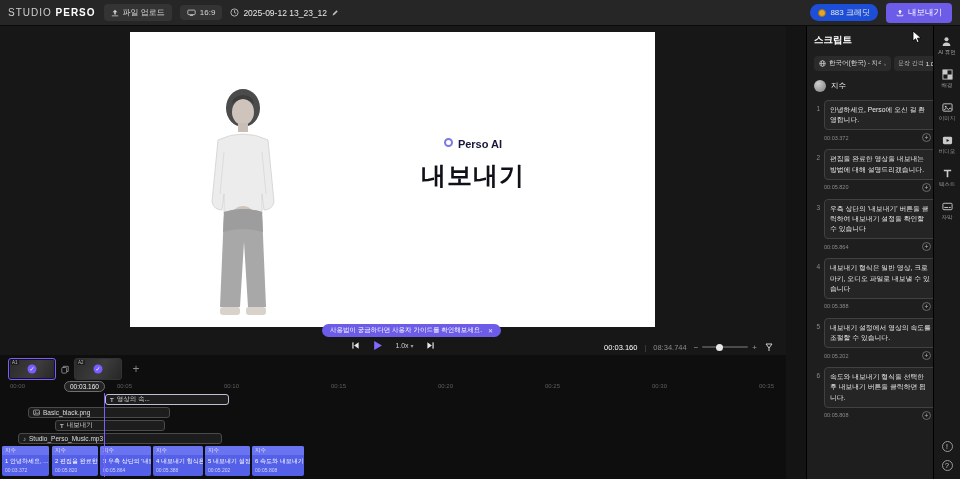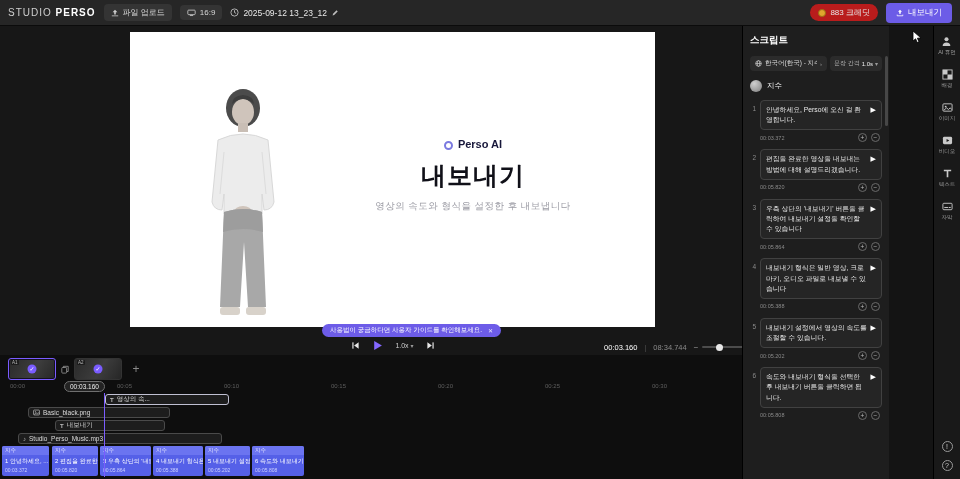--- a/index.html
+++ b/index.html
@@ -9,32 +9,32 @@
 
   
   #topbar { position:absolute; left:0; top:0; width:960px; height:26px; background:#262626;
     border-bottom:1px solid #0b0b0b; display:flex; align-items:center; gap:8px; padding:0 8px; z-index:30;}
   .logo { font-size:10px; letter-spacing:1px; color:#cfcfcf; white-space:nowrap;text-align:center;}
   .logo b { color:#fff; }
   .tb-chip { display:inline-flex; align-items:center; gap:4px; background:#343434; border-radius:4px;
     padding:3px 7px; font-size:8px; color:#d8d8d8; white-space:nowrap; cursor:pointer;}
   .tb-plain { display:inline-flex; align-items:center; gap:4px; font-size:8.5px; color:#e8e8e8; font-weight:normal;}
   .spacer { flex:1; }
-  .credits { display:inline-flex; align-items:center; gap:4px; background:#b91c1c; border-radius:10px;
+  .credits { display:inline-flex; align-items:center; gap:4px; background:#1d4ed8; border-radius:10px;
     padding:3px 8px; font-size:8px; color:#e6e6e6;}
   .coin { width:8px; height:8px; border-radius:50%; background:#e0a62e; border:1px solid #9c6f12; display:inline-block;}
   .export-btn { display:inline-flex; align-items:center; gap:4px; background:#6c5ce7; color:#fff;
     border:none; border-radius:4px; padding:4px 10px; font-size:8.5px; cursor:pointer;}
   svg.ic { display:block; }
 
   
   #stage { position:absolute; left:0; top:26px; width:786px; height:329px; background:#171717; }
   #canvas { position:absolute; left:130px; top:6px; width:525px; height:295px; background:#ffffff; }
   #brandblock { position:absolute; left:218px; top:106px; width:250px; text-align:center; }
-  .brandrow { display:flex; align-items:flex-end; justify-content:center; gap:5px; }
+  .brandrow { display:flex; align-items:flex-start; justify-content:center; gap:5px; }
   .ring { width:9px; height:9px; border-radius:50%; border:2.5px solid #7b7ae0; display:inline-block;}
   .brandname { font-size:11px; font-weight:bold; color:#17173a; }
   .slide-title { margin-top:9px; font-size:25px; font-weight:bold; color:#101018; letter-spacing:1px;}
   .slide-sub { margin-top:8px; font-size:9.5px; color:#9a9aa3; letter-spacing:0.5px;}
 
   
   #notice { position:absolute; left:322px; top:324px; height:13px; display:flex; align-items:center; gap:6px;
     background:#6d5ce8; color:#fff; border-radius:7px; padding:0 8px; font-size:6.5px; z-index:5; white-space:nowrap;}
   #notice .x { opacity:.85; cursor:pointer; font-size:6px;}
 
@@ -85,21 +85,21 @@
   #clips { position:absolute; left:0; top:91px; width:786px; height:31px;}
   .clip { position:absolute; top:0; height:30px; background:#5560e8; border-radius:2px; overflow:hidden; cursor:pointer;}
   .clip:nth-of-type(1){left:2px;width:47px;} .clip:nth-of-type(2){left:52px;width:46px;}
   .clip:nth-of-type(3){left:100px;width:51px;} .clip:nth-of-type(4){left:153px;width:50px;}
   .clip:nth-of-type(5){left:205px;width:45px;} .clip:nth-of-type(6){left:252px;width:52px;}
   .clip-head { font-size:5.5px; color:#eef; background:#6b74f0; padding:1px 3px;}
   .clip-label { font-size:6px; color:#fff; padding:2px 3px 0 3px; white-space:nowrap; overflow:hidden;}
   .clip-time { font-size:5px; color:#cdd1ff; padding:1px 3px; white-space:nowrap;}
 
   
-  #panel { position:absolute; left:742px; top:26px; width:147px; height:453px; background:#1e1e1e;
+  #panel { position:absolute; left:806px; top:26px; width:147px; height:453px; background:#1e1e1e;
     border-left:1px solid #000; padding:8px 7px; overflow:hidden;}
   .panel-title { font-size:9.5px; font-weight:bold; color:#fff; margin-bottom:9px;}
   .selrow { display:flex; gap:3px; margin-bottom:9px;}
   .voice-chip { flex:1; display:flex; align-items:center; gap:3px; background:#2b2b2b; border-radius:4px;
     padding:3px 5px; font-size:6.5px; color:#ddd; cursor:pointer; white-space:nowrap; overflow:hidden;}
   .gap-chip { display:flex; align-items:center; gap:2px; background:#2b2b2b; border-radius:4px; padding:3px 4px;
     font-size:6px; color:#bbb; cursor:pointer; white-space:nowrap;}
   .avatar-row { display:flex; align-items:center; gap:5px; margin-bottom:8px;}
   .avatar { width:12px; height:12px; border-radius:50%; background:radial-gradient(circle at 35% 30%,#cfcfcf,#7d7d7d);}
   .avatar-name { font-size:7.5px; color:#eee;}
@@ -185,21 +185,20 @@
       <rect x="32" y="225" width="20" height="8" rx="3" fill="#d8d2ca"></rect>
       <rect x="58" y="225" width="20" height="8" rx="3" fill="#d8d2ca"></rect>
     </svg>
 
     <div id="brandblock">
       <div class="brandrow">
         <span class="ring"></span>
         <span class="brandname">Perso AI</span>
       </div>
       <div class="slide-title">내보내기</div>
-      <div class="slide-sub">영상의 속도와 형식을 설정한 후 내보냅니다</div>
     </div>
   </div>
 
   <div id="transport">
     <div class="t-center">
       <span class="t-btn">
         <svg class="ic" width="9" height="9" viewBox="0 0 10 10">
             <rect x="1.5" y="1.5" width="1.3" height="7" fill="#e8e8e8"></rect>
             <path d="M8.5 1.5 V8.5 L3.5 5 Z" fill="#e8e8e8"></path>
           </svg>

